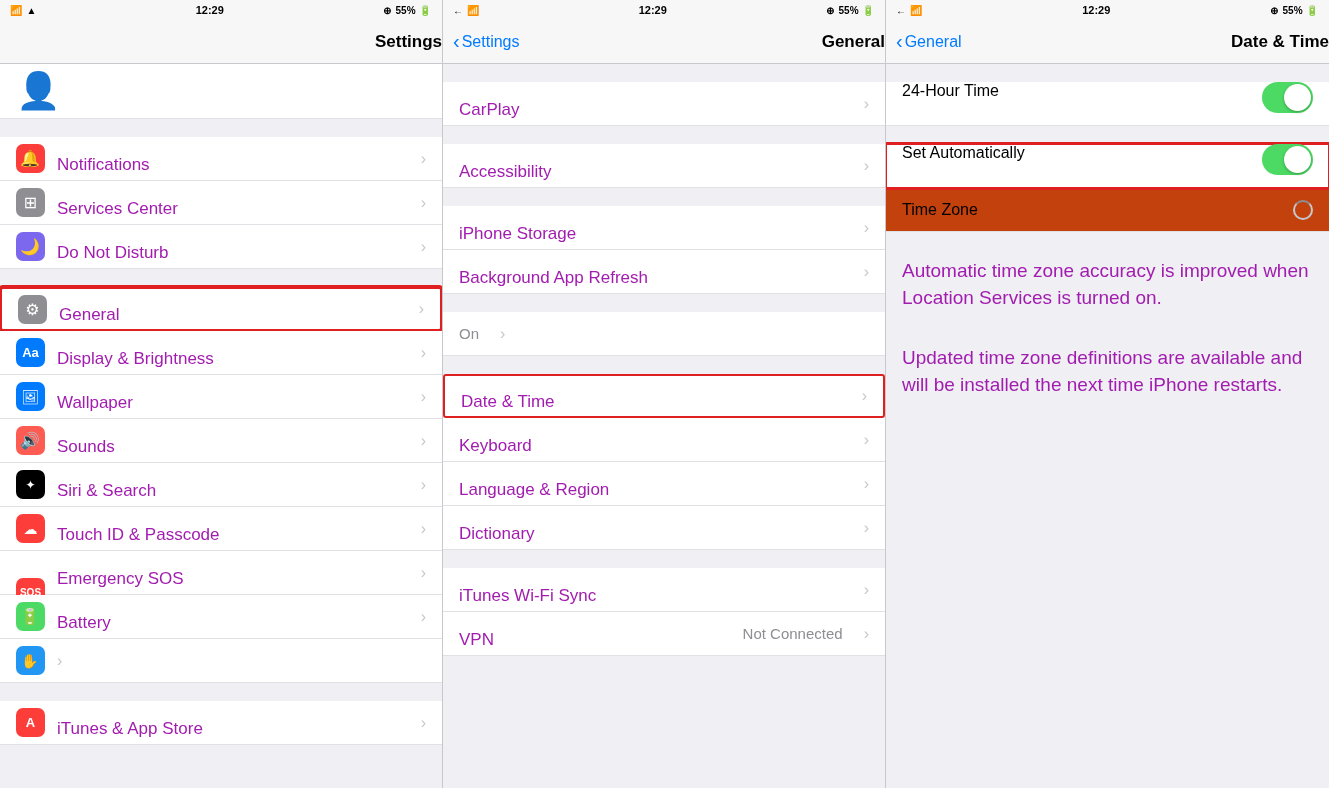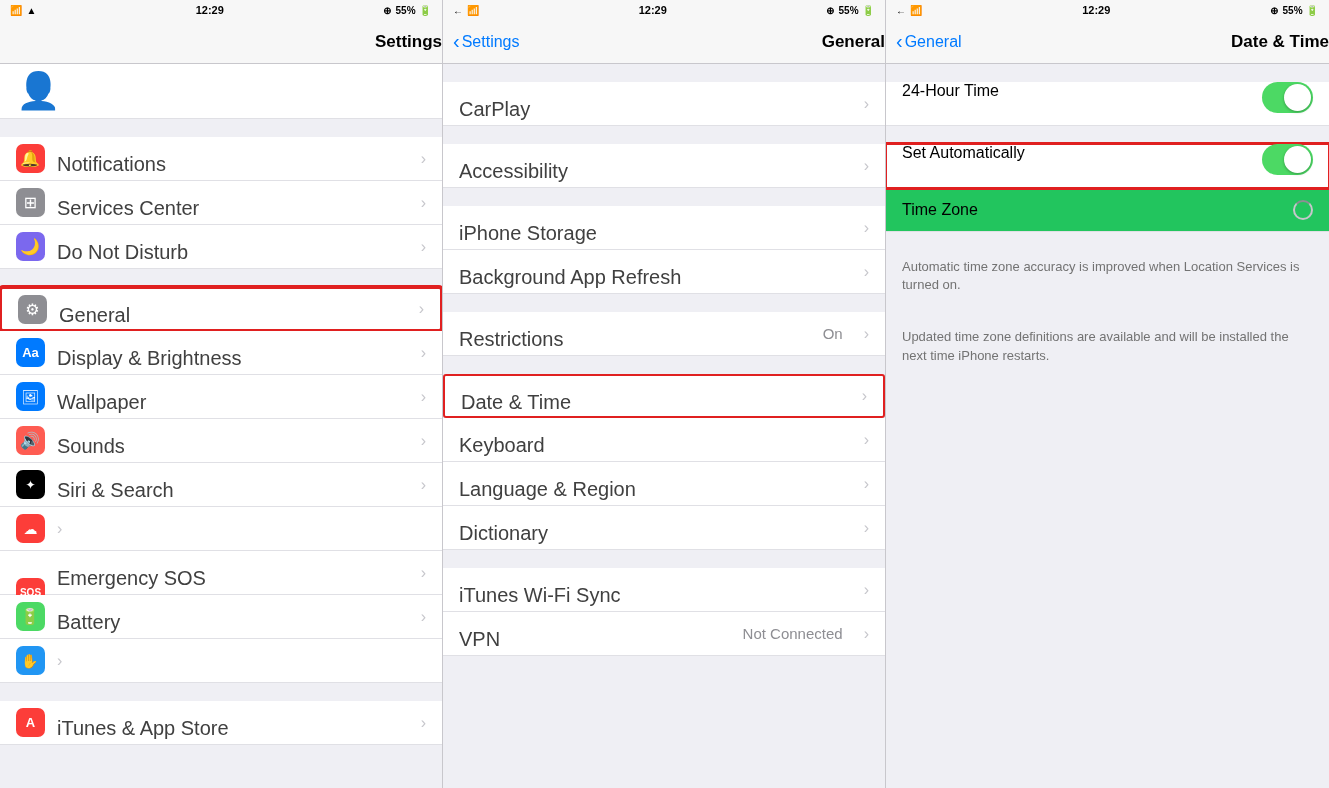--- a/index.html
+++ b/index.html
@@ -100,22 +100,22 @@
       display: flex;
       align-items: center;
       justify-content: center;
       margin-right: 12px;
       flex-shrink: 0;
       font-size: 16px;
       color: #fff;
     }
     .list-item .item-label {
       flex: 1;
-      font-size: 20px;
-      color: #404040;
+      font-size: 17px;
+      color: #a21caf;
       margin-top: 12px;
     }
     .list-item .item-value {
       font-size: 15px;
       color: #8e8e93;
       margin-right: 21px;
     }
     .list-item .chevron-right {
       color: #c7c7cc;
       font-size: 16px;
@@ -166,28 +166,28 @@
       border-radius: 50%;
       position: absolute;
       top: 2px;
       right: 2px;
       box-shadow: 0 1px 3px rgba(0,0,0,0.3);
     }
 
     
     .info-text {
       padding: 8px 16px;
-      font-size: 13px;
-      color: #737373;
+      font-size: 19px;
+      color: #a21caf;
       line-height: 1.4;
     }
 
     
     .time-zone-row {
-      background: #22c55e;
+      background: #c2410c;
       border-bottom: 1px solid #e0e0e5;
       border-top: 1px solid #e0e0e5;
       height: 44px;
       display: flex;
       align-items: center;
       padding: 0 16px;
       margin-top: 18px;
     }
     .time-zone-row .row-label {
       flex: 1;
@@ -320,20 +320,21 @@
         <div class="icon-wrap" style="background:#000;">
             <span style="font-size:12px; color:#fff;">✦</span>
           </div>
         <span class="item-label">Siri &amp; Search</span>
         <span class="chevron-right">›</span>
       </div>
       <div class="list-item">
         <div class="icon-wrap ic-notifications">
             <span style="font-size:14px;">☁</span>
           </div>
+        <span class="item-label">Touch ID &amp; Passcode</span>
         <span class="chevron-right">›</span>
       </div>
       <div class="list-item">
         <div class="icon-wrap ic-notifications" style="font-size:10px; font-weight:700;margin-top:40px;">SOS</div>
         <span class="item-label">Emergency SOS</span>
         <span class="chevron-right">›</span>
       </div>
       <div class="list-item">
         <div class="icon-wrap ic-battery">
             <span>🔋</span>
@@ -405,21 +406,20 @@
         <span class="chevron-right">›</span>
       </div>
       <div class="list-item">
         <span class="item-label">Background App Refresh</span>
         <span class="chevron-right">›</span>
       </div>
 
       <div class="section-gap"></div>
 
       <div class="list-item">
-        <span class="item-label">Restrictions</span>
         <span class="item-value">On</span>
         <span class="chevron-right">›</span>
       </div>
 
       <div class="section-gap"></div>
 
       <div class="list-item" style="border: 2.5px solid #e02020; border-radius:3px;">
         <span class="item-label">Date &amp; Time</span>
         <span class="chevron-right">›</span>
       </div>

